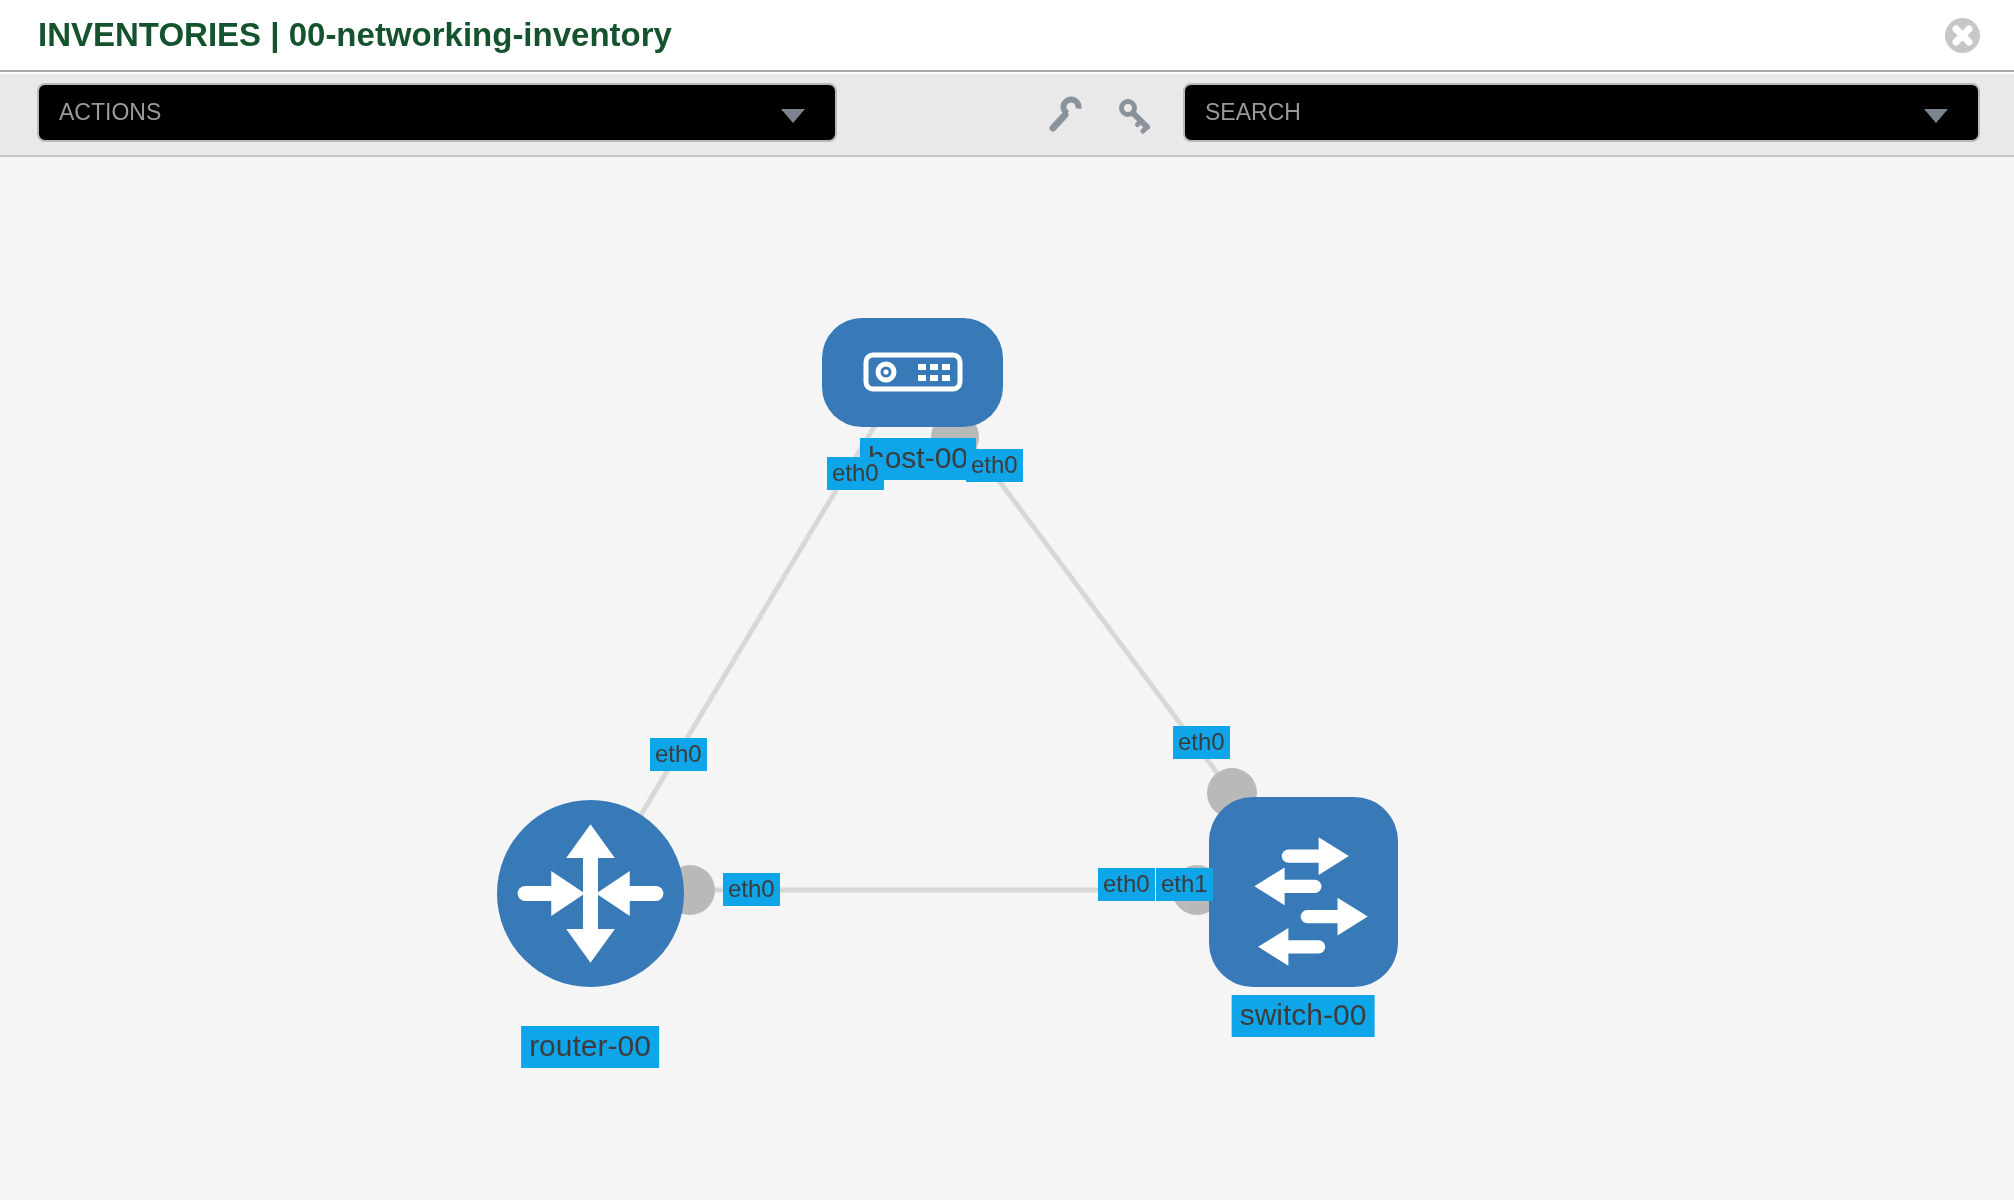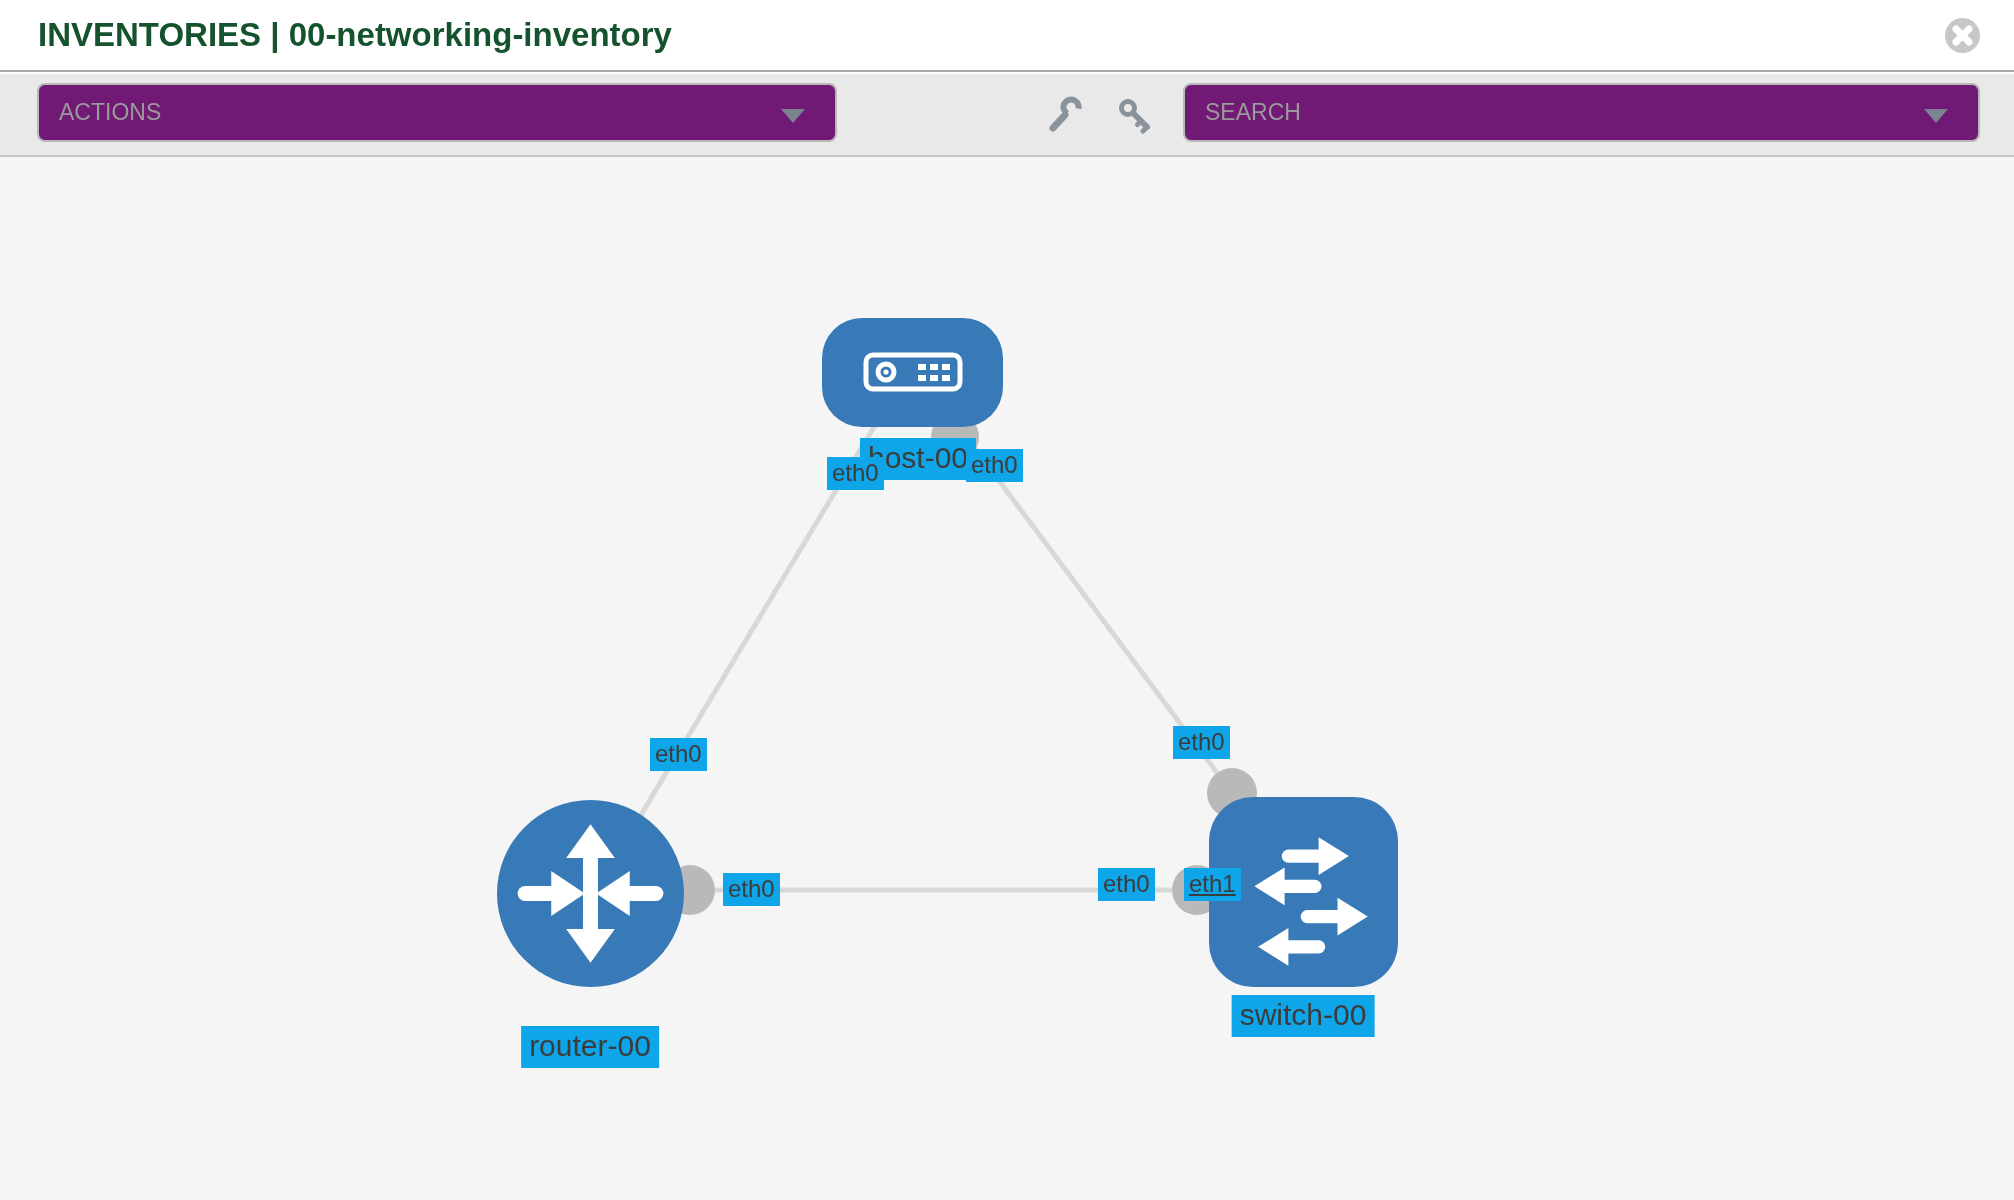--- a/index.html
+++ b/index.html
@@ -12,21 +12,21 @@
               background:#ffffff; border-bottom:2px solid #a9a9a9; }
   .title { position:absolute; left:38px; top:16px; font-size:33px; font-weight:bold;
            color:#14532d; letter-spacing:0; }
   .close-btn { position:absolute; left:1945px; top:18px; width:35px; height:35px;
                border-radius:50%; background:#c7c7c7; cursor:pointer; }
   .close-btn svg { position:absolute; left:0; top:0; }
 
   
   .toolbar { position:absolute; left:0; top:74px; width:2014px; height:83px;
              background:#e9e9e9; border-bottom:2px solid #c3c3c3; }
-  .combo { position:absolute; top:9px; height:59px; background:#701a75;
+  .combo { position:absolute; top:9px; height:59px; background:#000000;
            border:2px solid #b9b9b9; border-radius:8px; cursor:pointer; }
   .combo-actions { left:37px;  width:800px; }
   .combo-search  { left:1183px; width:797px; }
   .combo-label { position:absolute; left:20px; top:14px; font-size:23px; color:#9a9a9a; }
   .combo-caret { position:absolute; right:30px; top:24px; width:0; height:0;
                  border-left:12px solid transparent; border-right:12px solid transparent;
                  border-top:14px solid #7b8391; }
   .tool-icon { position:absolute; top:22px; width:38px; height:38px; cursor:pointer; }
   .tool-icon-wrench { left:1046px; }
   .tool-icon-key    { left:1116px; }
@@ -158,16 +158,16 @@
     <div class="chip node-label" style="left:918px; top:281px;">host-00</div>
     <div class="chip node-label" style="left:590px; top:869px;">router-00</div>
     <div class="chip node-label" style="left:1303px; top:838px;">switch-00</div>
 
     <div class="chip if-label" style="left:827px; top:300px;">eth0</div>
     <div class="chip if-label" style="left:966px; top:292px;">eth0</div>
     <div class="chip if-label" style="left:650px; top:581px;">eth0</div>
     <div class="chip if-label" style="left:1173px; top:569px;">eth0</div>
     <div class="chip if-label" style="left:723px; top:716px;">eth0</div>
     <div class="chip if-label" style="left:1098px; top:711px;">eth0</div>
-    <div class="chip if-label" style="left:1184px; top:711px;text-decoration:underline;">eth1</div>
+    <div class="chip if-label" style="left:1156px; top:711px;">eth1</div>
 
   </div>
 </div>
 
 </body></html>

